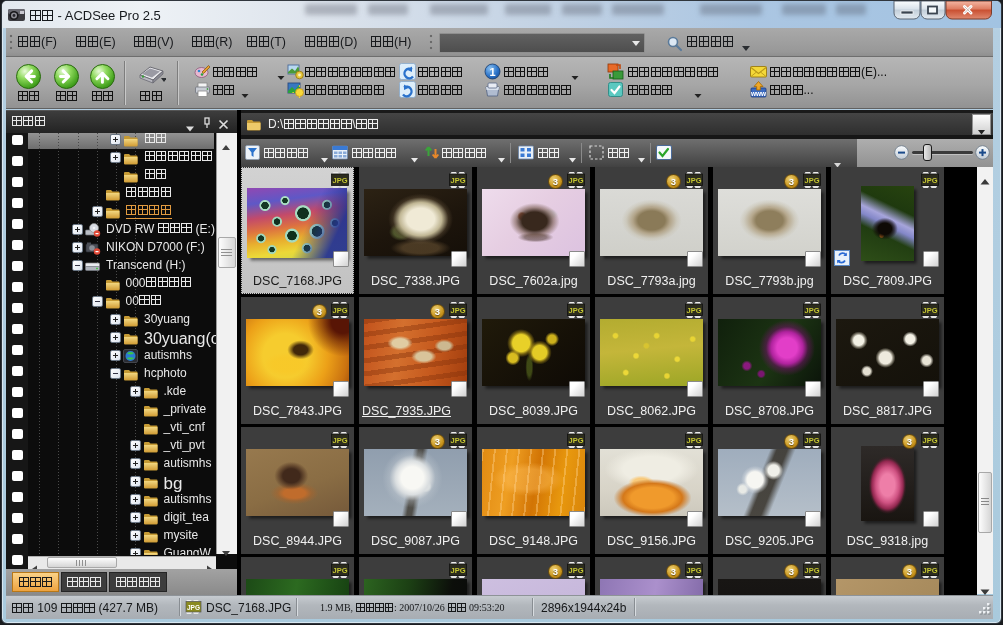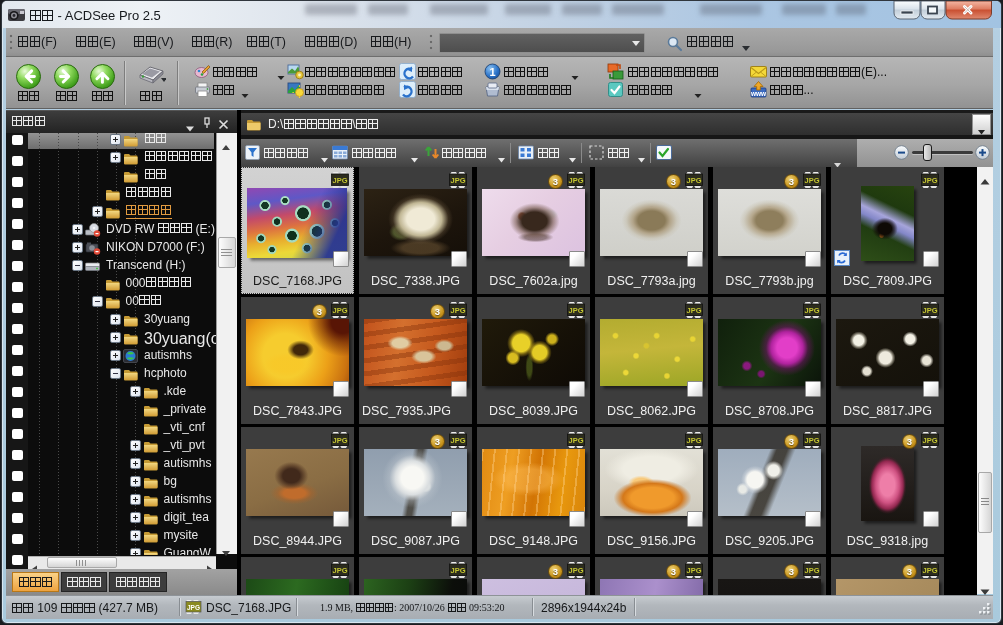--- a/index.html
+++ b/index.html
@@ -514,21 +514,21 @@
 <div class="a" style="left:114.5px;top:341.5px;width:16px;height:14px;"><svg width="15" height="13">
         <path d="M1 3 a1 1 0 0 1 1-1 h4 l1.5 1.5 h6 a1 1 0 0 1 1 1 v7 a1 1 0 0 1 -1 1 h-11.5 a1 1 0 0 1 -1-1 z" fill="#c59a34"></path>
 <path d="M1 5 h13.5 v6 a1 1 0 0 1 -1 1 h-11.5 a1 1 0 0 1 -1-1 z" fill="url(#fg)"></path>
 <defs>
           <linearGradient id="fg" x1="0" y1="0" x2="0" y2="1">
             <stop offset="0" stop-color="#f2d780"></stop>
             <stop offset="1" stop-color="#d29e38"></stop>
           </linearGradient>
         </defs>
       </svg></div>
-<div class="a txt" style="left:135.5px;top:340.5px;font-size:12px;color:#e8e8e8;">bg</div>
+<div class="a txt" style="left:135.5px;top:340.5px;font-size:17px;color:#e8e8e8;">bg</div>
 <div class="a" style="left:101.5px;top:360.5px;width:11px;height:11px;background:linear-gradient(135deg,#ffffff,#dce4ee);border:1px solid #6a7684;border-radius:2px;"></div>
 <div class="a" style="left:104.5px;top:365.5px;width:5px;height:1px;background:#222;"></div>
 <div class="a" style="left:106.5px;top:363.5px;width:1px;height:5px;background:#222;"></div>
 <div class="a" style="left:114.5px;top:359.5px;width:16px;height:14px;"><svg width="15" height="13">
         <path d="M1 3 a1 1 0 0 1 1-1 h4 l1.5 1.5 h6 a1 1 0 0 1 1 1 v7 a1 1 0 0 1 -1 1 h-11.5 a1 1 0 0 1 -1-1 z" fill="#c59a34"></path>
 <path d="M1 5 h13.5 v6 a1 1 0 0 1 -1 1 h-11.5 a1 1 0 0 1 -1-1 z" fill="url(#fg)"></path>
 <defs>
           <linearGradient id="fg" x1="0" y1="0" x2="0" y2="1">
             <stop offset="0" stop-color="#f2d780"></stop>
             <stop offset="1" stop-color="#d29e38"></stop>
@@ -801,21 +801,21 @@
 <div class="a" style="left:208px;top:135px;width:18px;height:16px;"><svg width="18" height="16">
         <path d="M2.5 0 h4.5 l1.2 2 h-7 z" fill="#ececec"></path>
         <path d="M10.5 0 h4.5 l1.2 2 h-7 z" fill="#ececec"></path>
 <rect x="0.5" y="2" width="17" height="11.5" fill="#2c2c1e" stroke="#111" stroke-width="0.8"></rect>
 <path d="M2.5 16 h4.5 l1.2 -2 h-7 z" fill="#e4e4e4"></path>
         <path d="M10.5 16 h4.5 l1.2 -2 h-7 z" fill="#e4e4e4"></path>
 <text x="9" y="11" text-anchor="middle" font-size="7.5" font-weight="bold" font-family="Liberation Mono" fill="#c6c632">JPG</text>
       </svg></div>
 <div class="a" style="left:189px;top:137px;width:15px;height:15px;border-radius:50%;background:radial-gradient(circle at 38% 32%,#eed278,#c8941c 60%,#966610);border:1px solid #6a4c0c;color:#fff;font-size:9.5px;font-weight:bold;text-align:center;line-height:14px;text-shadow:0 1px 1px rgba(0,0,0,.5);">3</div>
 <div class="a" style="left:210px;top:214px;width:16px;height:16px;background:linear-gradient(135deg,#ffffff 30%,#d2d2d2);border:1px solid #8a8a8a;border-radius:1px;"></div>
-<div class="a txt" style="left:118px;top:237px;width:95px;text-align:center;font-size:12.5px;color:#f0f0f0;">DSC_7935.JPG</div>
+<div class="a txt" style="left:118px;top:237px;width:95px;text-align:center;font-size:12.5px;color:#f0f0f0;text-decoration:underline;">DSC_7935.JPG</div>
 <div class="a" style="left:236px;top:130px;width:113px;height:127px;background:#3d3d3d;"></div>
 <div class="a" style="left:241px;top:152px;width:103px;height:67px;background:radial-gradient(circle at 38% 36%, #e8d028 0 8.5px, rgba(190,160,24,.55) 11px, transparent 14px),radial-gradient(circle at 56% 50%, #e4cc26 0 7px, rgba(180,150,22,.5) 9.5px, transparent 12px),radial-gradient(circle at 30% 58%, #d8bc20 0 4.5px, transparent 7.5px),radial-gradient(circle at 68% 30%, #ccb01c 0 4px, transparent 7px),radial-gradient(ellipse 4px 14px at 46% 72%, rgba(90,110,30,.6) 0 60%, transparent 100%),linear-gradient(140deg, #201a0a 0%, #151007 60%, #0e0a05 100%);box-shadow:2.5px 2.5px 3px rgba(0,0,0,.55);"></div>
 <div class="a" style="left:326px;top:135px;width:18px;height:16px;"><svg width="18" height="16">
         <path d="M2.5 0 h4.5 l1.2 2 h-7 z" fill="#ececec"></path>
         <path d="M10.5 0 h4.5 l1.2 2 h-7 z" fill="#ececec"></path>
 <rect x="0.5" y="2" width="17" height="11.5" fill="#2c2c1e" stroke="#111" stroke-width="0.8"></rect>
 <path d="M2.5 16 h4.5 l1.2 -2 h-7 z" fill="#e4e4e4"></path>
         <path d="M10.5 16 h4.5 l1.2 -2 h-7 z" fill="#e4e4e4"></path>
 <text x="9" y="11" text-anchor="middle" font-size="7.5" font-weight="bold" font-family="Liberation Mono" fill="#c6c632">JPG</text>
       </svg></div>

